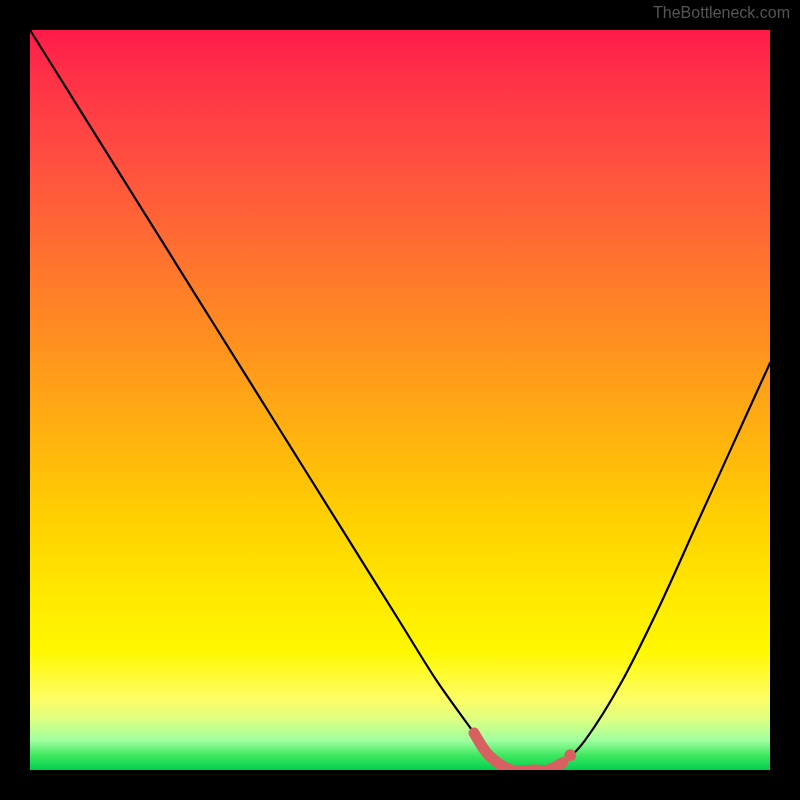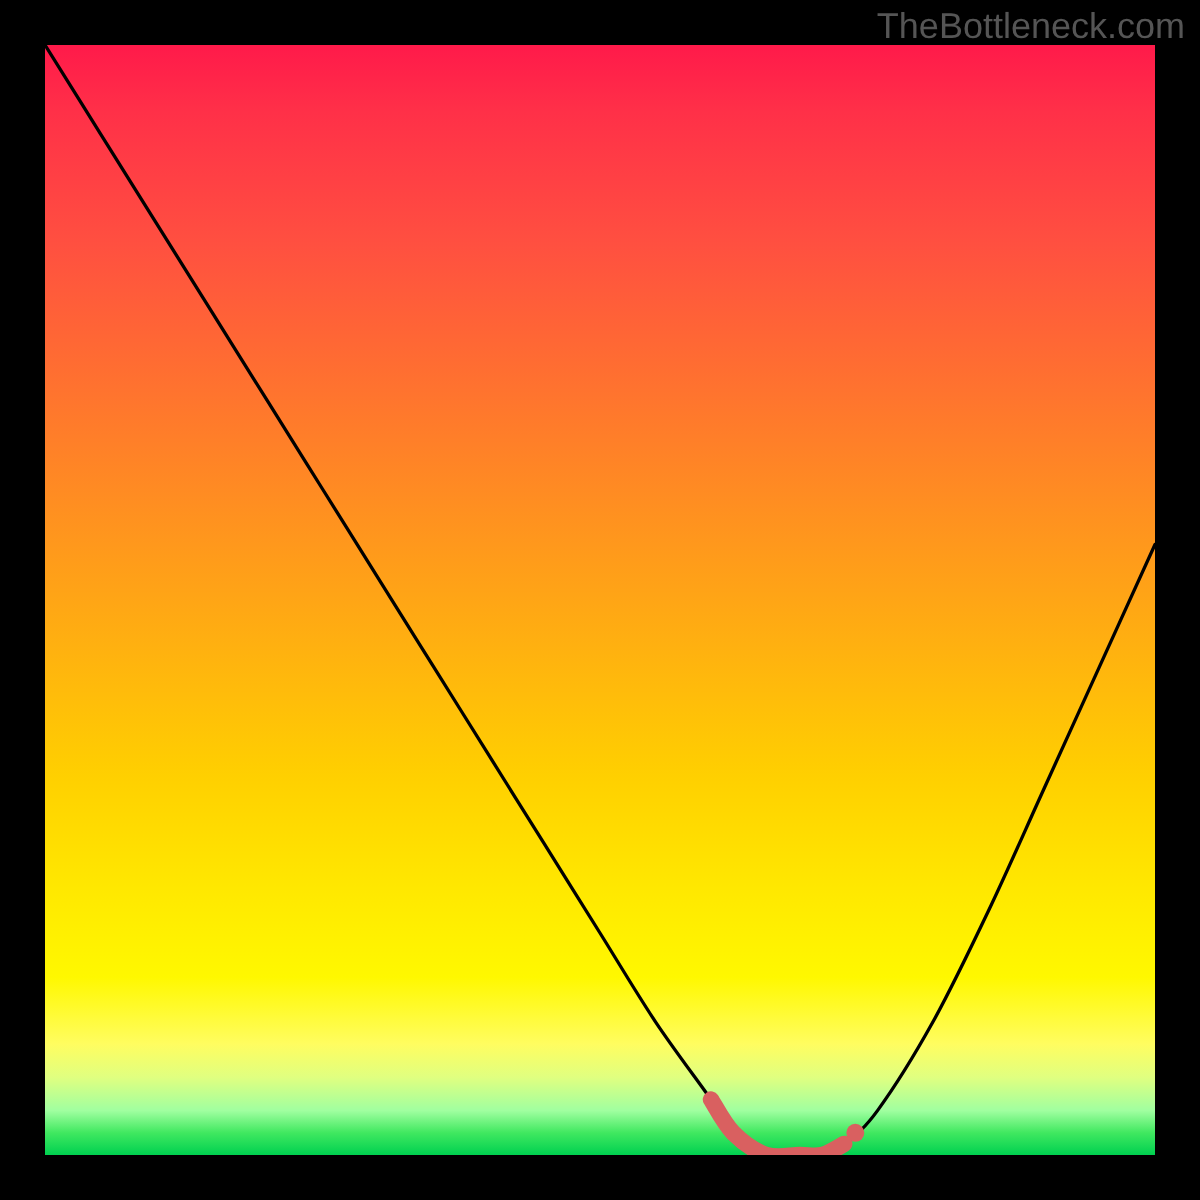--- a/index.html
+++ b/index.html
@@ -9,21 +9,21 @@
     height: 800px;
     background: #000;
     position: relative;
     font-family: Arial, Helvetica, sans-serif;
   }
   .watermark {
     position: absolute;
     top: 4px;
     right: 10px;
     color: #555;
-    font-size: 24px;
+    font-size: 16px;
     font-weight: 500;
     z-index: 10;
   }
   .plot-area {
     position: absolute;
     left: 30px;
     top: 30px;
     width: 740px;
     height: 740px;
     overflow: hidden;

